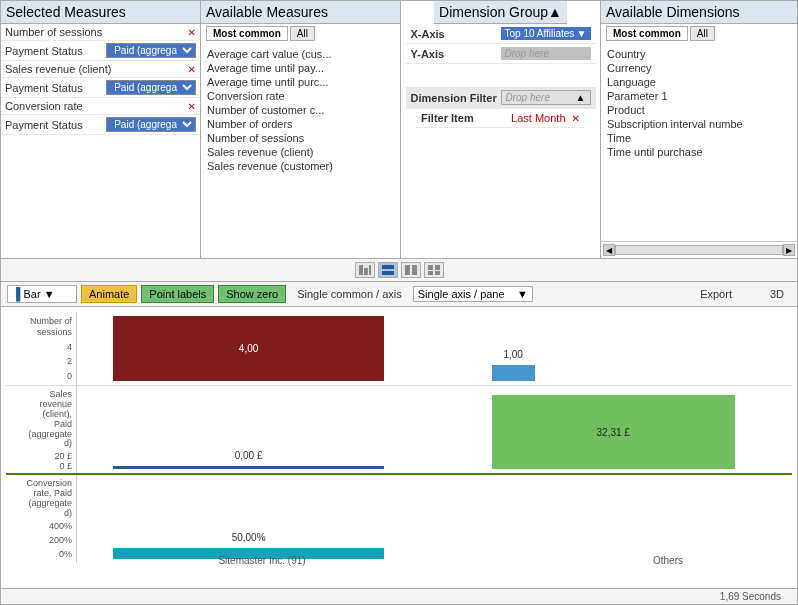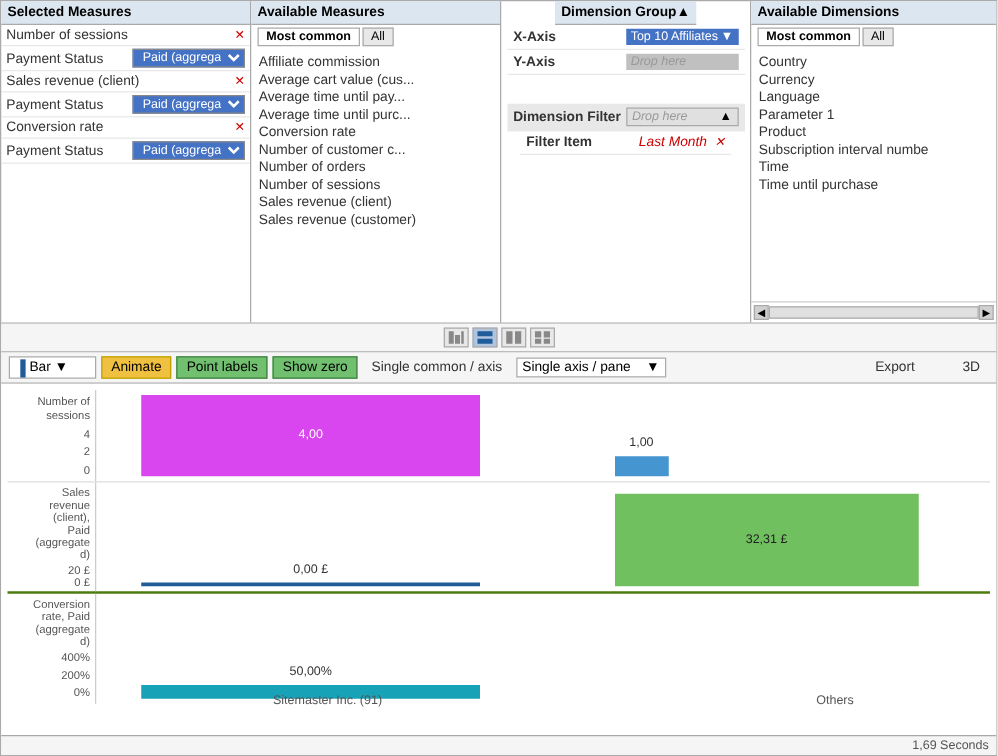--- a/index.html
+++ b/index.html
@@ -6,21 +6,21 @@
     body { font-family: Arial, sans-serif; font-size: 11px; background: #f0f0f0; width: 798px; height: 605px; overflow: hidden; }
 
     .main-container { width: 798px; height: 605px; display: flex; flex-direction: column; background: #fff; border: 1px solid #aaa; }
 
     
     .top-panel { display: flex; border-bottom: 1px solid #aaa; height: 258px; }
 
     .panel-section { border-right: 1px solid #aaa; display: flex; flex-direction: column; }
     .panel-section:last-child { border-right: none; }
 
-    .panel-header { background: #dce6f0; font-weight: bold; padding: 3px 5px; border-bottom: 1px solid #aaa; font-size: 11px; display: flex; justify-content: space-between; align-items: center; }
+    .panel-header { background: #dce6f0; font-weight: normal; padding: 3px 5px; border-bottom: 1px solid #aaa; font-size: 14px; display: flex; justify-content: space-between; align-items: center; }
 
     .selected-measures { width: 200px; }
     .available-measures { width: 200px; }
     .dimension-group { width: 200px; align-items: center; }
     .available-dimensions { flex: 1; }
 
     .measure-row { display: flex; align-items: center; padding: 2px 4px; border-bottom: 1px solid #e8e8e8; }
     .measure-label { flex: 1; font-size: 11px; color: #333; }
     .measure-remove { color: #c00; font-size: 10px; cursor: pointer; margin-left: 4px; }
 
@@ -57,21 +57,21 @@
     .chart-btn { padding: 2px 7px; font-size: 11px; border: 1px solid #aaa; cursor: pointer; }
     .chart-btn.yellow { background: #f0c040; border-color: #c0a000; }
     .chart-btn.green { background: #70c070; border-color: #408040; color: #000; }
     .chart-btn-text { padding: 2px 7px; font-size: 11px; border: none; background: none; cursor: pointer; color: #333; }
     .axis-selector { display: flex; align-items: center; border: 1px solid #aaa; background: #fff; padding: 1px 4px; cursor: pointer; min-width: 120px; justify-content: space-between; }
     .chart-toolbar-right { margin-left: auto; display: flex; align-items: center; gap: 24px; }
 
     
     .chart-area { flex: 1; position: relative; background: #fff; padding: 5px; overflow: hidden; }
 
-    .status-bar { border-top: 1px solid #aaa; padding: 2px 6px; font-size: 10px; color: #555; text-align: right; background: #f5f5f5; }
+    .status-bar { border-top: 1px solid #aaa; padding: 2px 16px; font-size: 10px; color: #555; text-align: right; background: #f5f5f5; }
 
     select.measure-select { font-size: 10px; border: 1px solid #888; background: #4472c4; color: #fff; padding: 0 2px; width: 90px; cursor: pointer; text-align: right; }
 
     .drop-here { color: #999; font-style: italic; font-size: 10px; }
 
     .filter-value { color: #c00; font-size: 11px; }
     .filter-remove { color: #c00; font-size: 10px; margin-left: 3px; cursor: pointer; }
   </style>
 </head>
 <body>
@@ -124,21 +124,20 @@
 
     <div class="panel-section available-measures">
       <div class="panel-header">
         <span>Available Measures</span>
       </div>
       <div class="tab-buttons">
         <button class="tab-btn active">Most common</button>
         <button class="tab-btn">All</button>
       </div>
       <div class="avail-list">
-        <div class="avail-item">Affiliate commission</div>
         <div class="avail-item">Average cart value (cus...</div>
         <div class="avail-item">Average time until pay...</div>
         <div class="avail-item">Average time until purc...</div>
         <div class="avail-item">Conversion rate</div>
         <div class="avail-item">Number of customer c...</div>
         <div class="avail-item">Number of orders</div>
         <div class="avail-item">Number of sessions</div>
         <div class="avail-item">Sales revenue (client)</div>
         <div class="avail-item">Sales revenue (customer)</div>
       </div>
@@ -168,21 +167,21 @@
       <div class="dimension-row" style="background:#e8e8e8;margin-top:23px;">
         <span class="dimension-label">Dimension Filter</span>
         <div class="dimension-filter" style="font-size:10px; min-width:90px; background:#e0e0e0; display:flex; align-items:center; justify-content:space-between;">
           <span class="drop-here">Drop here</span>
           <span>▲</span>
         </div>
       </div>
 
       <div class="dimension-row">
         <span class="dimension-label">Filter Item</span>
-        <div style="display:flex; align-items:center; gap:3px;font-style:italic;">
+        <div style="display:flex; align-items:center; gap:3px;">
           <span class="filter-value">Last Month</span>
           <span class="filter-remove">✕</span>
         </div>
       </div>
     </div>
 
     <div class="panel-section available-dimensions">
       <div class="panel-header">
         <span>Available Dimensions</span>
       </div>
@@ -268,21 +267,21 @@
           <div style="width:70px; display:flex; flex-direction:column; padding:4px 4px 4px 0; text-align:right; font-size:9px; color:#555; flex-shrink:0;">
             <span style="line-height:1.2;">Number of<br>sessions</span>
             <div style="display:flex; flex-direction:column; justify-content:space-between; flex:1; margin-top:4px; text-align:right;">
               <span>4</span>
               <span>2</span>
               <span>0</span>
             </div>
           </div>
           <div style="flex:1; position:relative; border-left:1px solid #ccc;">
 
-            <div style="position:absolute; left:5%; bottom:5%; width:38%; height:90%; background:#d946ef;">
+            <div style="position:absolute; left:5%; bottom:5%; width:38%; height:90%; background:#7f1d1d;">
               <span style="position:absolute; top:50%; left:50%; transform:translate(-50%,-50%); font-size:10px; color:#fff; white-space:nowrap;">4,00</span>
             </div>
 
             <div style="position:absolute; left:58%; bottom:5%; width:6%; height:22%; background:#4595d0;">
               <span style="position:absolute; top:-16px; left:50%; transform:translateX(-50%); font-size:10px; color:#333; white-space:nowrap;">1,00</span>
             </div>
           </div>
         </div>
 
         <div style="display:flex; flex:1.2; border-bottom:2px solid #4d7c0f; min-height:0;">

